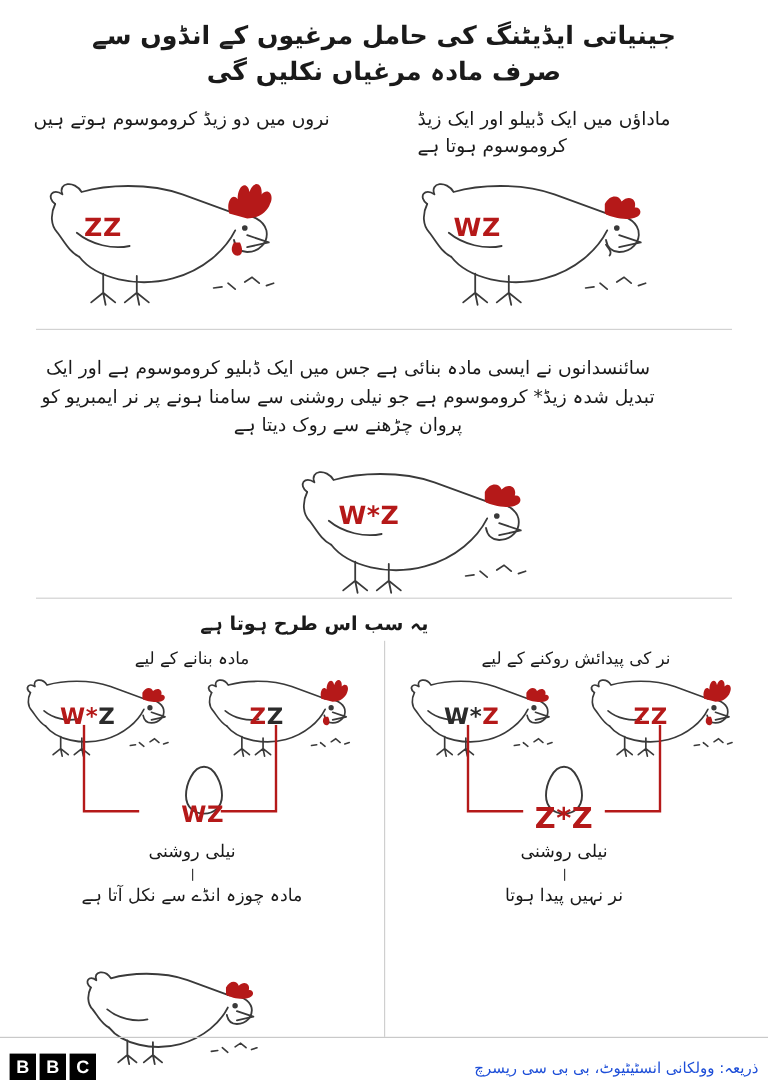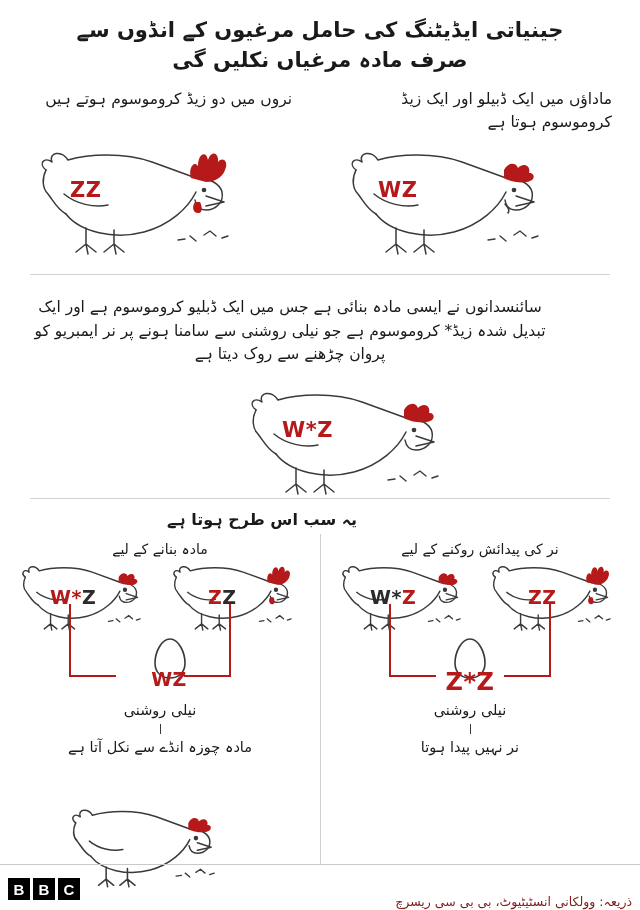--- a/index.html
+++ b/index.html
@@ -36,21 +36,21 @@
     background:#cfcfcf;
   }
 
   
   .sect-top{
     position:absolute;top:88px;left:0;width:640px;height:180px;
     display:flex;flex-direction:row;
   }
   .col{flex:1;position:relative;}
   .cap{
-    text-align:right;
+    text-align:left;
     font-size:15.5px;
     line-height:1.5;
     padding:0 28px;
   }
 
   
   .sect-mid{position:absolute;top:296px;left:0;width:580px;}
   .mid-cap{
     text-align:center;
     font-size:15.5px;
@@ -118,22 +118,22 @@
     position:absolute;left:8px;top:14px;
     display:flex;gap:3px;direction:ltr;
   }
   .bbc-box{
     width:22px;height:22px;background:#000;
     color:#fff;font-weight:bold;font-size:15px;
     display:flex;align-items:center;justify-content:center;
     font-family:"Liberation Sans",sans-serif;
   }
   .source{
-    position:absolute;right:8px;top:30px;
-    font-size:12.5px;color:#7f1d1d;
+    position:absolute;right:8px;top:18px;
+    font-size:12.5px;color:#1d4ed8;
   }
 </style>
 </head>
 <body>
 
 <div class="page">
 
   <div class="headline">جینیاتی ایڈیٹنگ کی حامل مرغیوں کے انڈوں سے صرف مادہ مرغیاں نکلیں گی</div>
 
   <div class="sect-top">

